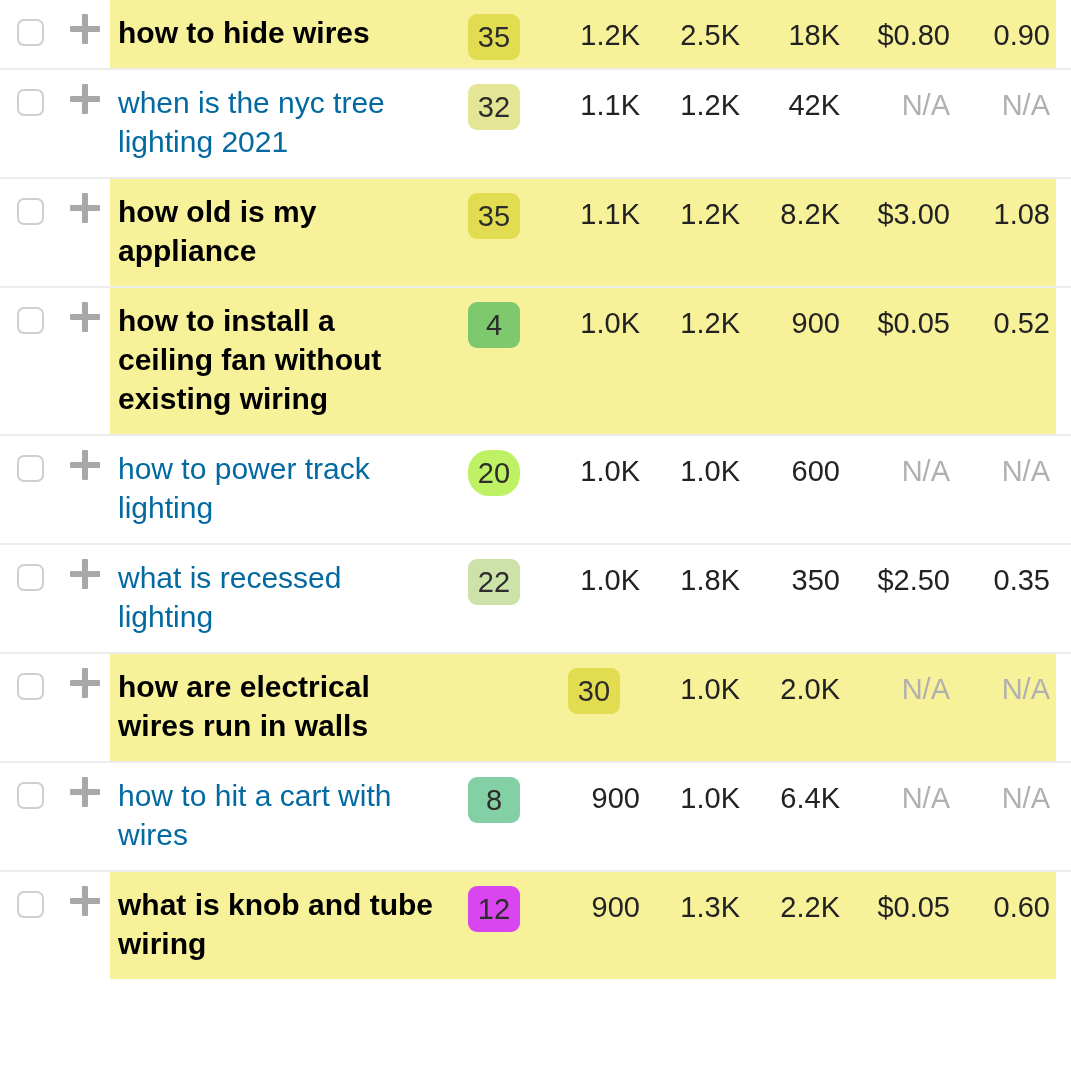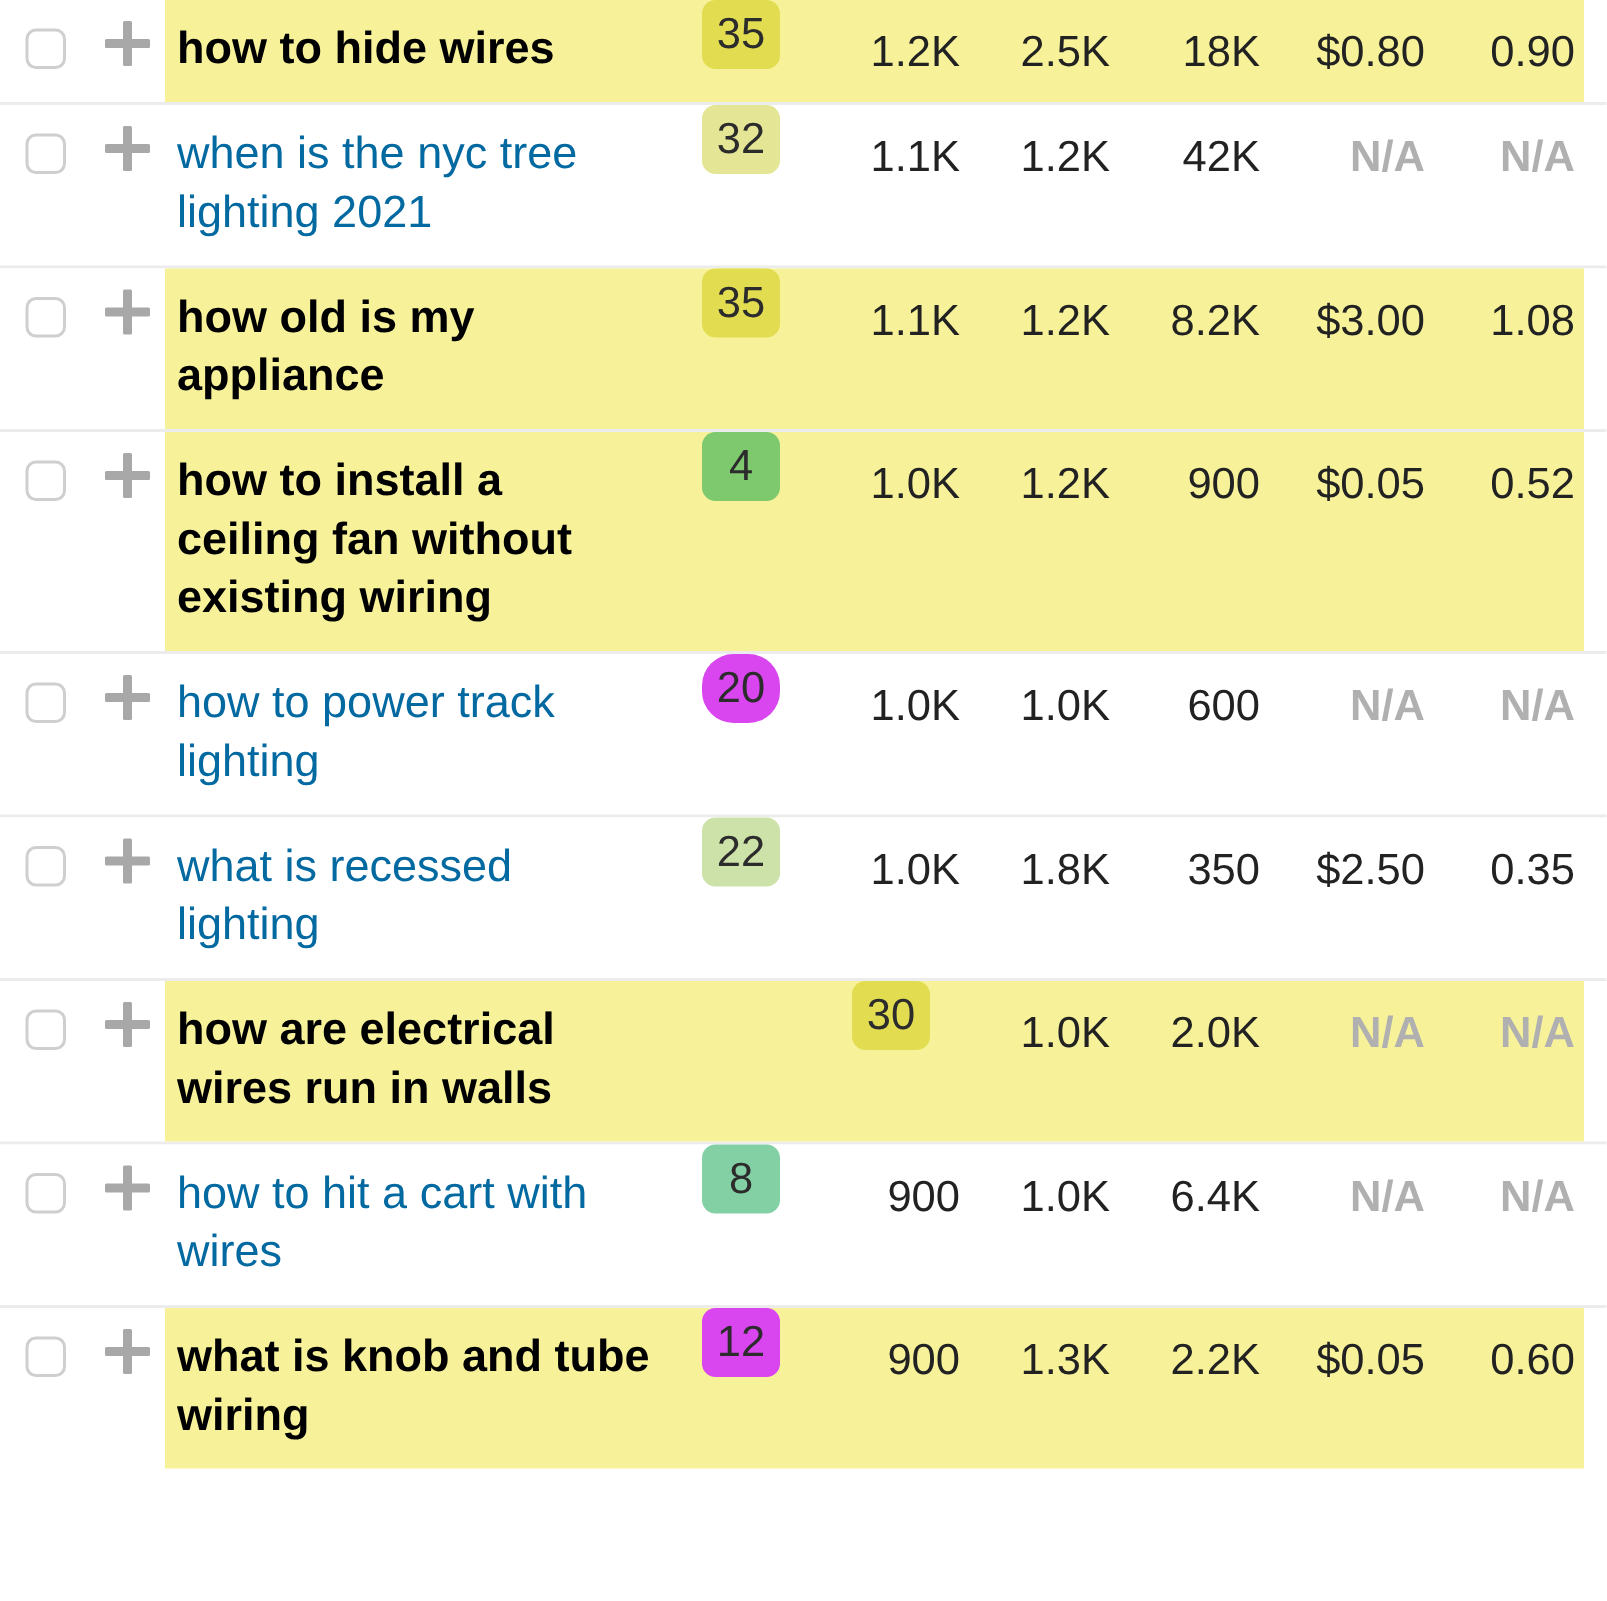--- a/index.html
+++ b/index.html
@@ -124,21 +124,21 @@
     display: block;
     max-width: 320px;
   }
 
   
   .cell-kd {
     width: 92px;
     min-width: 92px;
     display: flex;
     justify-content: center;
-    padding-top: 0;
+    padding-top: 14px;
     position: relative;
     z-index: 2;
   }
   .kd-badge {
     min-width: 52px;
     height: 46px;
     box-sizing: border-box;
     border-radius: 9px;
     display: flex;
     align-items: center;
@@ -155,21 +155,20 @@
     font-size: 29px;
     line-height: 46px;
     color: #222222;
     padding-top: 12px;
     position: relative;
     z-index: 2;
     white-space: nowrap;
   }
   .cell-num.na {
     color: #b0b0b0;
-    font-weight: bold;
   }
   .c-vol    { width: 100px; min-width: 100px; }
   .c-gv     { width: 100px; min-width: 100px; }
   .c-tp     { width: 100px; min-width: 100px; }
   .c-cpc    { width: 110px; min-width: 110px; }
   .c-cps    { width: 100px; min-width: 100px; padding-right: 21px; }
 </style>
 </head>
 <body>
 
@@ -249,21 +248,21 @@
     <div class="kw-row">
       <div class="hl-band"></div>
       <div class="cell-check">
         <span class="checkbox"></span>
       </div>
       <div class="cell-plus">
         <span class="plus-icon"></span>
       </div>
       <div class="cell-keyword"><a class="kw-link"><span class="kw-text">how to power track lighting</span></a></div>
       <div class="cell-kd">
-        <span class="kd-badge" style="background: #d946ef; border-radius: 21px;">20</span>
+        <span class="kd-badge" style="background: #bef264; border-radius: 21px;">20</span>
       </div>
       <div class="cell-num c-vol">1.0K</div>
       <div class="cell-num c-gv">1.0K</div>
       <div class="cell-num c-tp">600</div>
       <div class="cell-num c-cpc na">N/A</div>
       <div class="cell-num c-cps na">N/A</div>
     </div>
     <div class="kw-row">
       <div class="hl-band"></div>
       <div class="cell-check">

